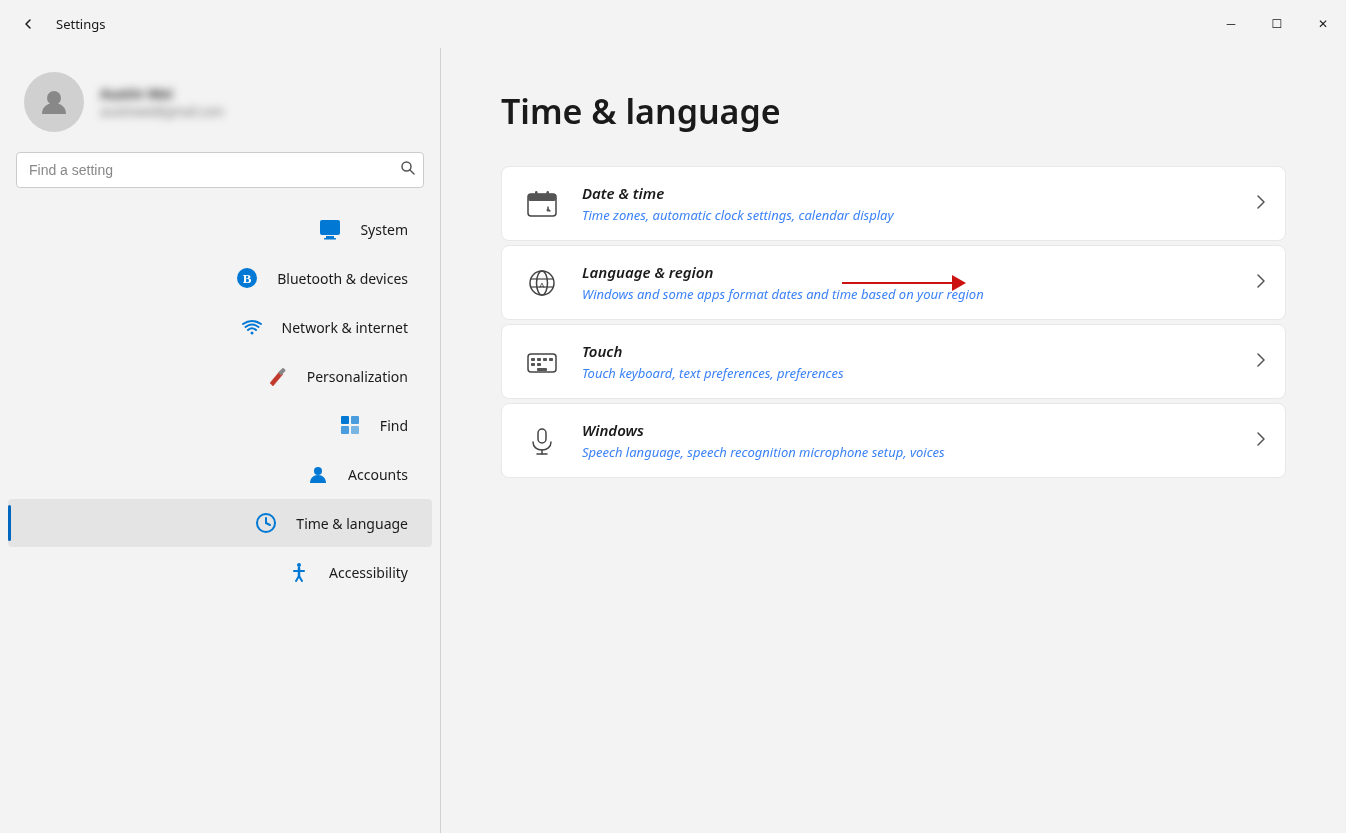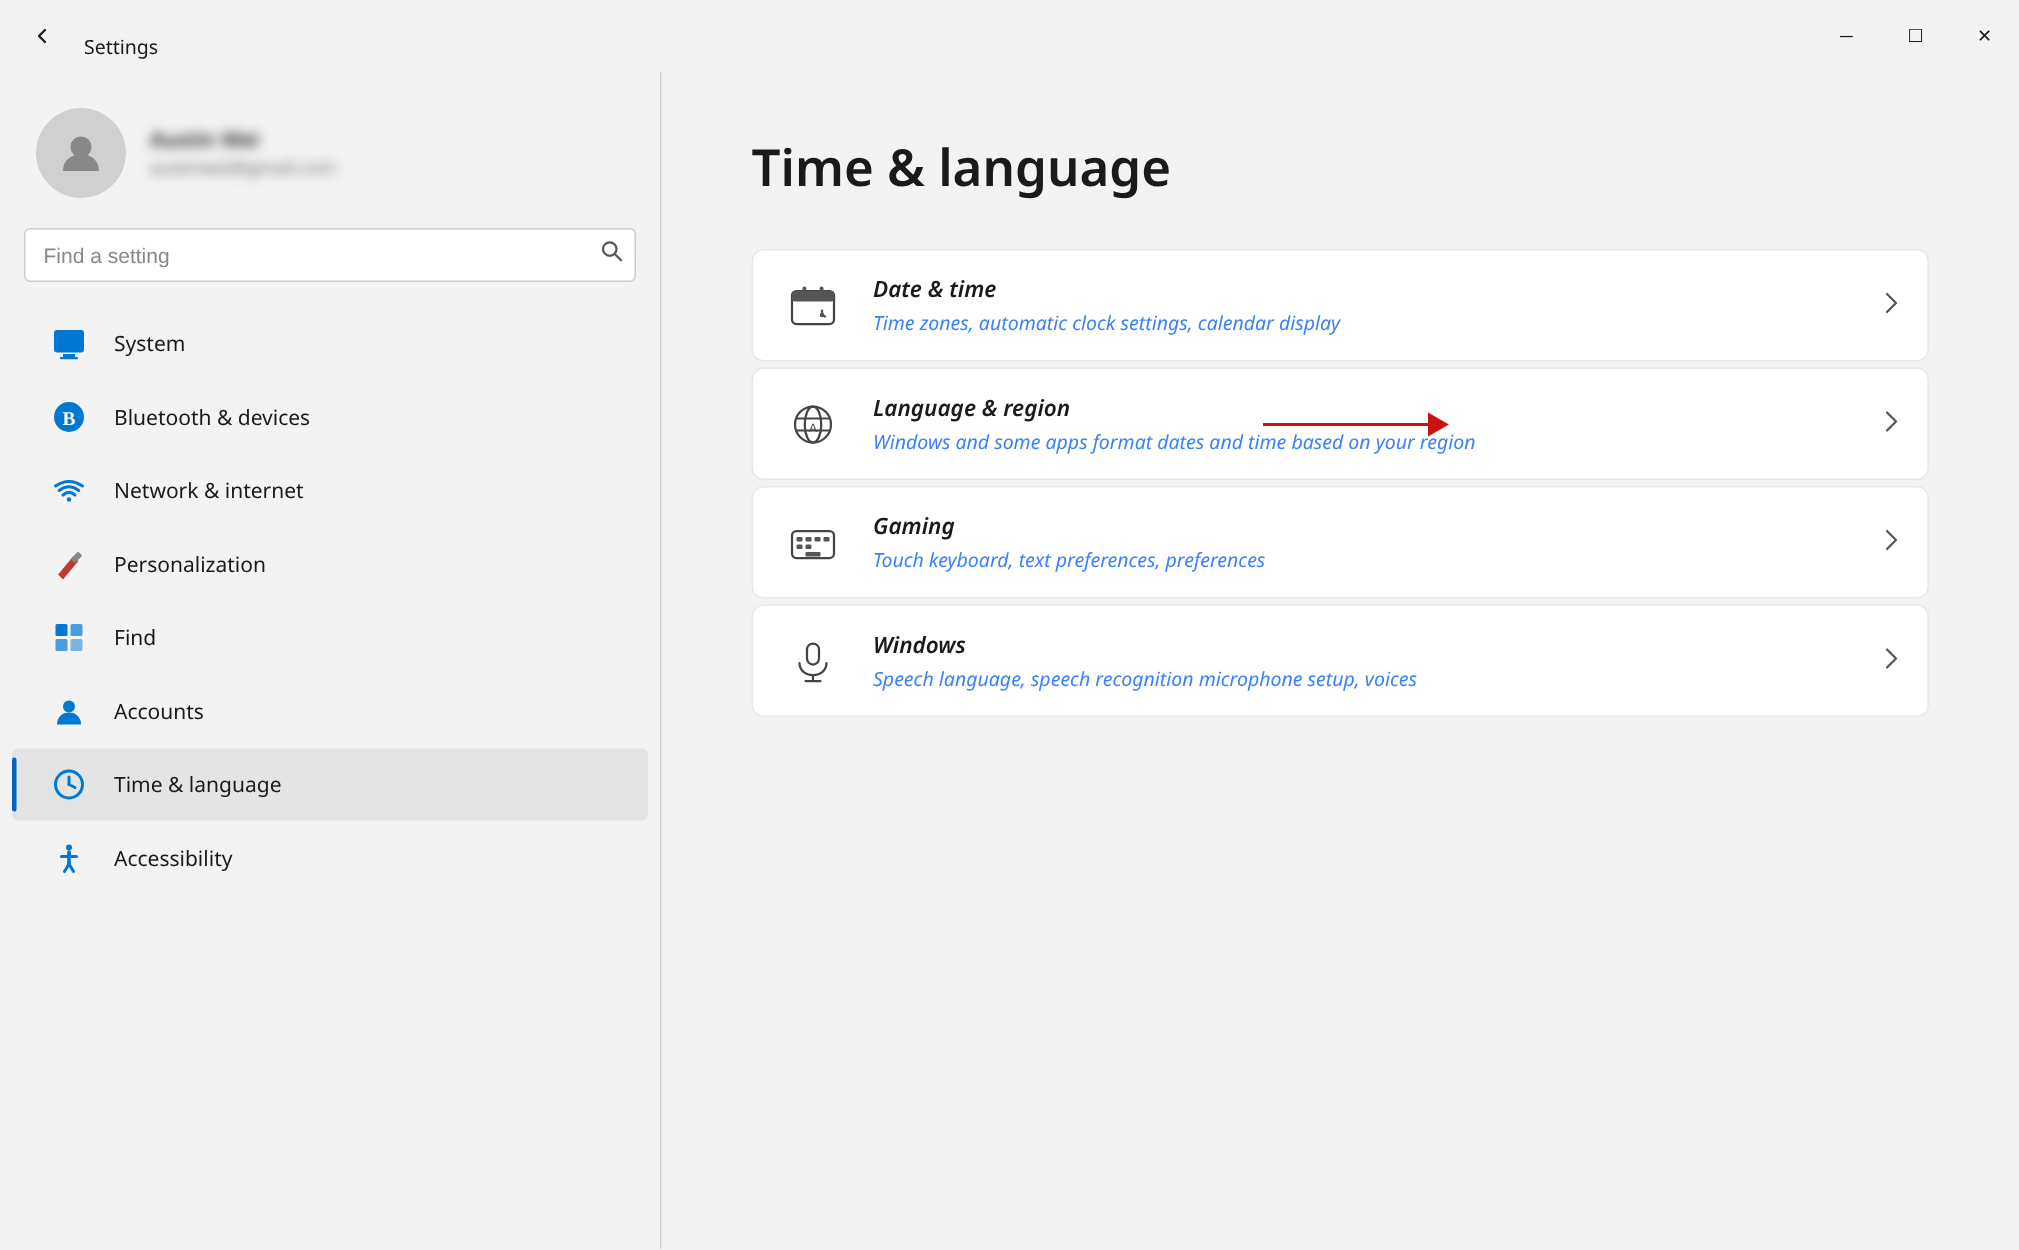--- a/index.html
+++ b/index.html
@@ -16,21 +16,21 @@
       height: 48px;
       background: #f3f3f3;
       display: flex;
       align-items: center;
       justify-content: space-between;
       padding: 0 0 0 12px;
       flex-shrink: 0;
     }
     .title-bar-left {
       display: flex;
-      align-items: flex-end;
+      align-items: center;
       gap: 12px;
     }
     .title-bar-title {
       font-size: 13px;
       color: #1a1a1a;
     }
     .title-bar-controls {
       display: flex;
       align-items: center;
     }
@@ -111,20 +111,21 @@
     }
     .nav-item {
       display: flex;
       align-items: center;
       gap: 16px;
       padding: 10px 24px;
       cursor: pointer;
       border-radius: 4px;
       margin: 1px 8px;
       position: relative;
+      justify-content: flex-end;
     }
     .nav-item.active {
       background: #e4e4e4;
     }
     .nav-item.active::before {
       content: '';
       position: absolute;
       left: 0;
       top: 6px;
       bottom: 6px;
@@ -401,21 +402,21 @@
           <rect x="5" y="12" width="4" height="3" rx="0.8" fill="#555"></rect>
           <rect x="11" y="12" width="4" height="3" rx="0.8" fill="#555"></rect>
           <rect x="17" y="12" width="4" height="3" rx="0.8" fill="#555"></rect>
           <rect x="23" y="12" width="4" height="3" rx="0.8" fill="#555"></rect>
           <rect x="5" y="17" width="4" height="3" rx="0.8" fill="#555"></rect>
           <rect x="11" y="17" width="4" height="3" rx="0.8" fill="#555"></rect>
           <rect x="11" y="22" width="10" height="3" rx="0.8" fill="#555"></rect>
         </svg>
       </div>
       <div class="settings-card-text">
-        <div class="settings-card-title">Gaming</div>
+        <div class="settings-card-title">Touch</div>
         <div class="settings-card-desc">Touch keyboard, text preferences, preferences</div>
       </div>
       <div class="settings-card-chevron">
         <svg width="8" height="14" viewBox="0 0 8 14" fill="none">
           <path d="M1 1L7 7L1 13" stroke="#555" stroke-width="1.5" stroke-linecap="round" stroke-linejoin="round"></path>
         </svg>
       </div>
     </div>
 
     <div class="settings-card">

